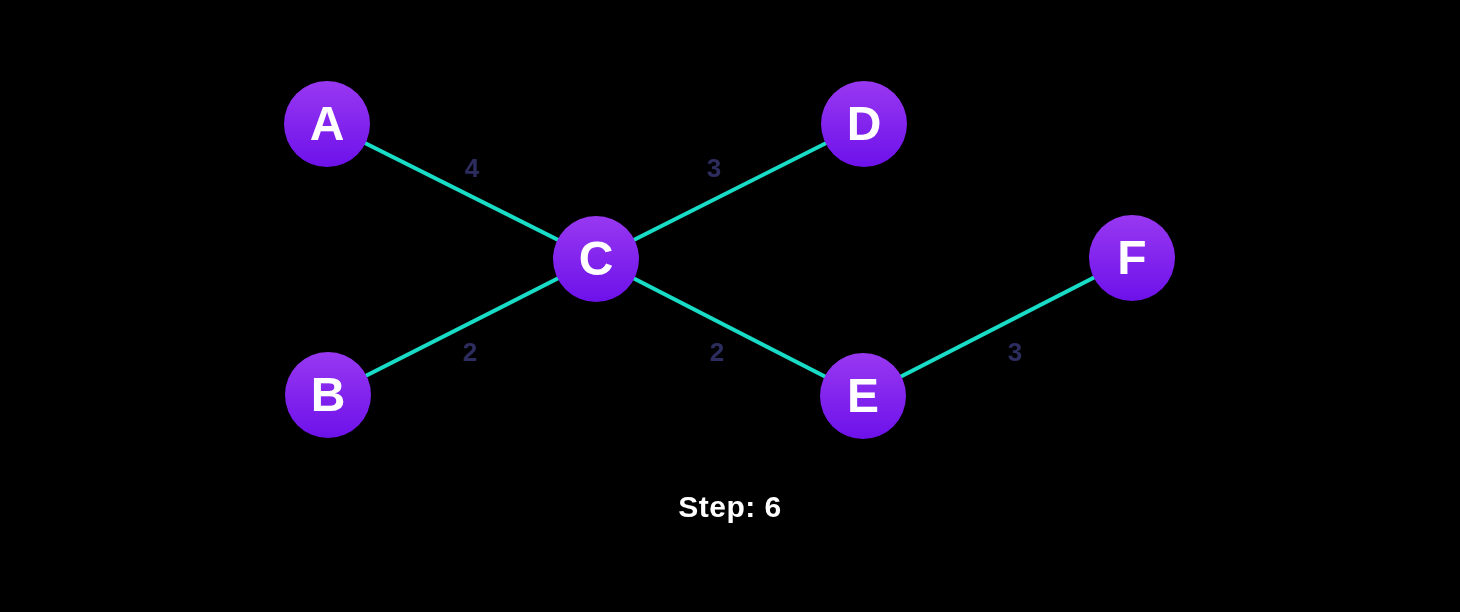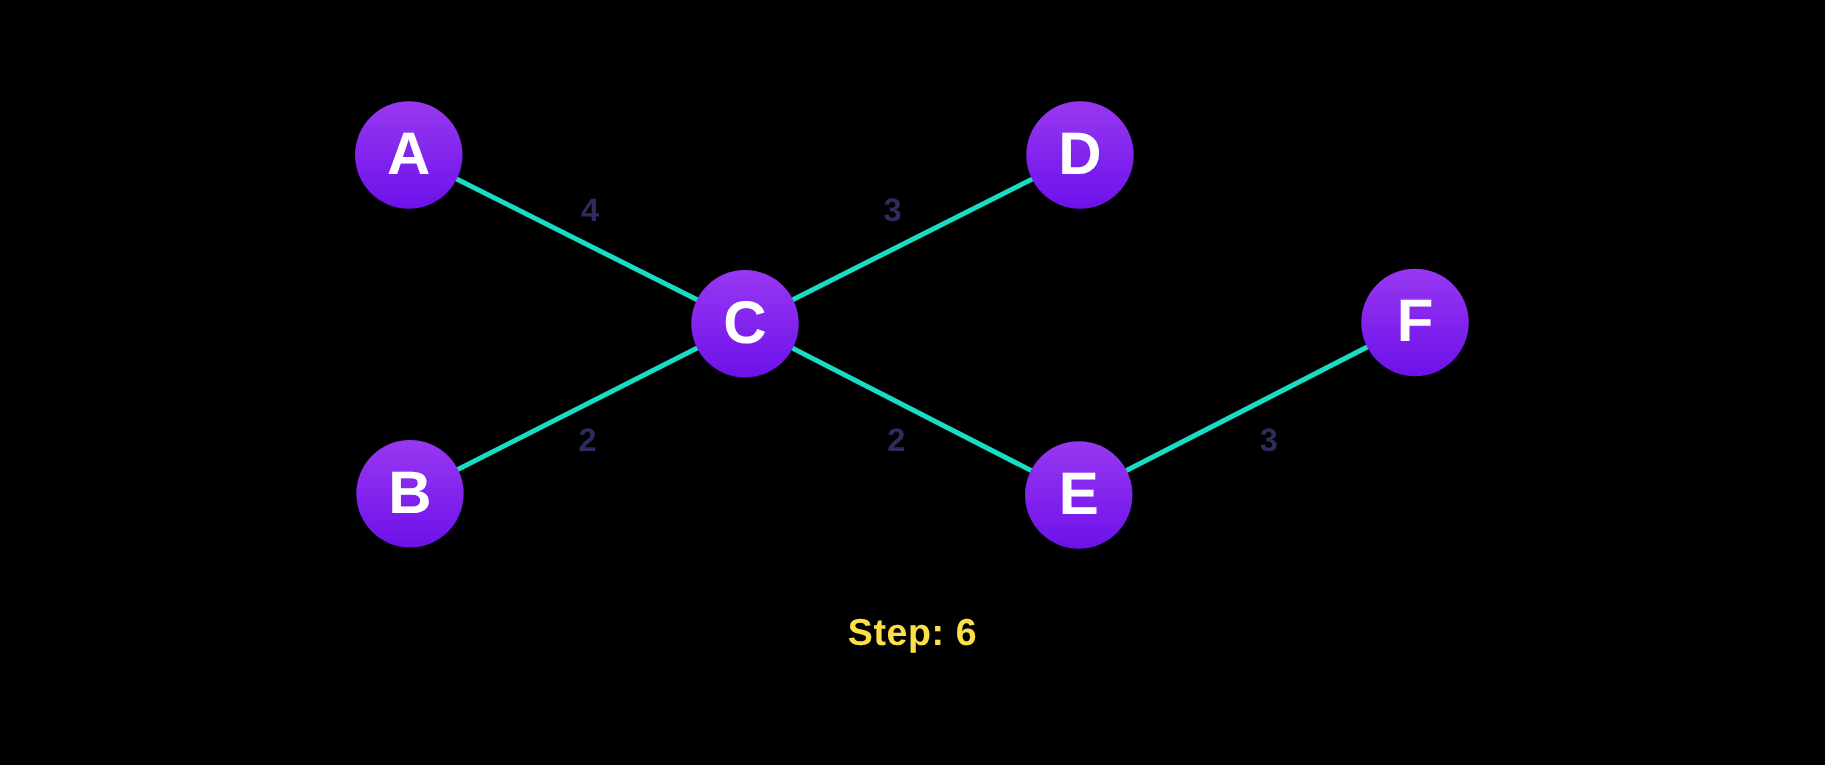--- a/index.html
+++ b/index.html
@@ -74,14 +74,14 @@
       <div class="edge-weight" style="left: 1015px; top: 352px; color: rgb(45, 44, 95);">3</div>
     </div>
   <div id="node-layer">
       <div class="node" style="left: 327px; top: 124px; width: 86px; height: 86px; color: rgb(255, 255, 255); background: linear-gradient(rgb(152, 56, 241) 0%, rgb(109, 17, 234) 100%);">A</div>
       <div class="node" style="left: 328px; top: 395px; width: 86px; height: 86px; color: rgb(255, 255, 255); background: linear-gradient(rgb(152, 56, 241) 0%, rgb(109, 17, 234) 100%);">B</div>
       <div class="node" style="left: 596px; top: 259px; width: 86px; height: 86px; color: rgb(255, 255, 255); background: linear-gradient(rgb(152, 56, 241) 0%, rgb(109, 17, 234) 100%);">C</div>
       <div class="node" style="left: 864px; top: 124px; width: 86px; height: 86px; color: rgb(255, 255, 255); background: linear-gradient(rgb(152, 56, 241) 0%, rgb(109, 17, 234) 100%);">D</div>
       <div class="node" style="left: 863px; top: 396px; width: 86px; height: 86px; color: rgb(255, 255, 255); background: linear-gradient(rgb(152, 56, 241) 0%, rgb(109, 17, 234) 100%);">E</div>
       <div class="node" style="left: 1132px; top: 258px; width: 86px; height: 86px; color: rgb(255, 255, 255); background: linear-gradient(rgb(152, 56, 241) 0%, rgb(109, 17, 234) 100%);">F</div>
     </div>
-  <div class="step-label" style="color: #fde047;">Step: 6</div>
+  <div class="step-label" style="color: #ffffff;">Step: 6</div>
 </div>
 
 </body></html>

